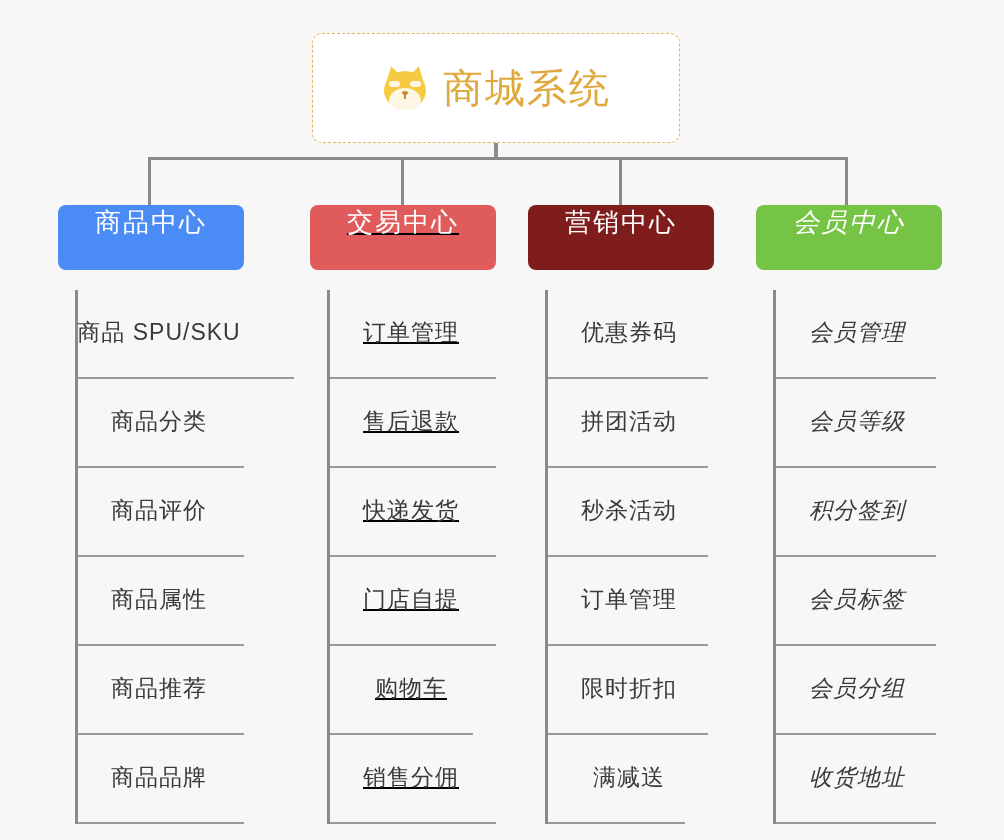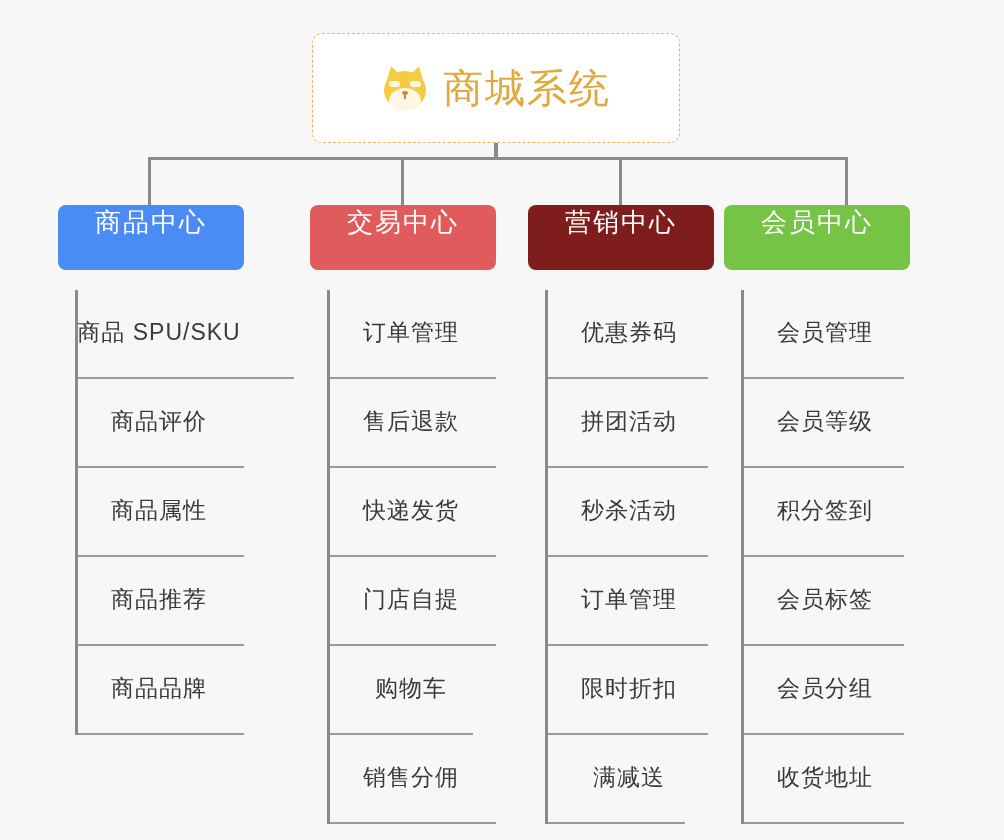--- a/index.html
+++ b/index.html
@@ -188,38 +188,42 @@
     <div class="cat-header" style="background:#4a8bf5;">
       <span>商品中心</span>
     </div>
     <div class="leaf-stack">
       <div class="leaf-item">
         <span class="leaf-rule" style="width:216px;"></span>
         <span class="leaf-label">商品 SPU/SKU</span>
       </div>
       <div class="leaf-item">
         <span class="leaf-rule" style="width:166px;"></span>
+        <span class="leaf-label">商品分类</span>
+      </div>
+      <div class="leaf-item">
+        <span class="leaf-rule" style="width:166px;"></span>
         <span class="leaf-label">商品评价</span>
       </div>
       <div class="leaf-item">
         <span class="leaf-rule" style="width:166px;"></span>
         <span class="leaf-label">商品属性</span>
       </div>
       <div class="leaf-item">
         <span class="leaf-rule" style="width:166px;"></span>
         <span class="leaf-label">商品推荐</span>
       </div>
       <div class="leaf-item">
         <span class="leaf-rule" style="width:166px;"></span>
         <span class="leaf-label">商品品牌</span>
       </div>
     </div>
   </div>
 
-  <div class="column" style="left:310px; width:186px;">
+  <div class="column" style="left:310px; width:186px;text-decoration:underline;">
     <div class="cat-header" style="background:#e05c5c;">
       <span>交易中心</span>
     </div>
     <div class="leaf-stack">
       <div class="leaf-item">
         <span class="leaf-rule" style="width:166px;"></span>
         <span class="leaf-label">订单管理</span>
       </div>
       <div class="leaf-item">
         <span class="leaf-rule" style="width:166px;"></span>
@@ -269,21 +273,21 @@
         <span class="leaf-rule" style="width:160px;"></span>
         <span class="leaf-label">限时折扣</span>
       </div>
       <div class="leaf-item">
         <span class="leaf-rule" style="width:137px;"></span>
         <span class="leaf-label">满减送</span>
       </div>
     </div>
   </div>
 
-  <div class="column" style="left:724px; width:186px;">
+  <div class="column" style="left:756px; width:186px;font-style:italic;">
     <div class="cat-header" style="background:#76c445;">
       <span>会员中心</span>
     </div>
     <div class="leaf-stack">
       <div class="leaf-item">
         <span class="leaf-rule" style="width:160px;"></span>
         <span class="leaf-label">会员管理</span>
       </div>
       <div class="leaf-item">
         <span class="leaf-rule" style="width:160px;"></span>

